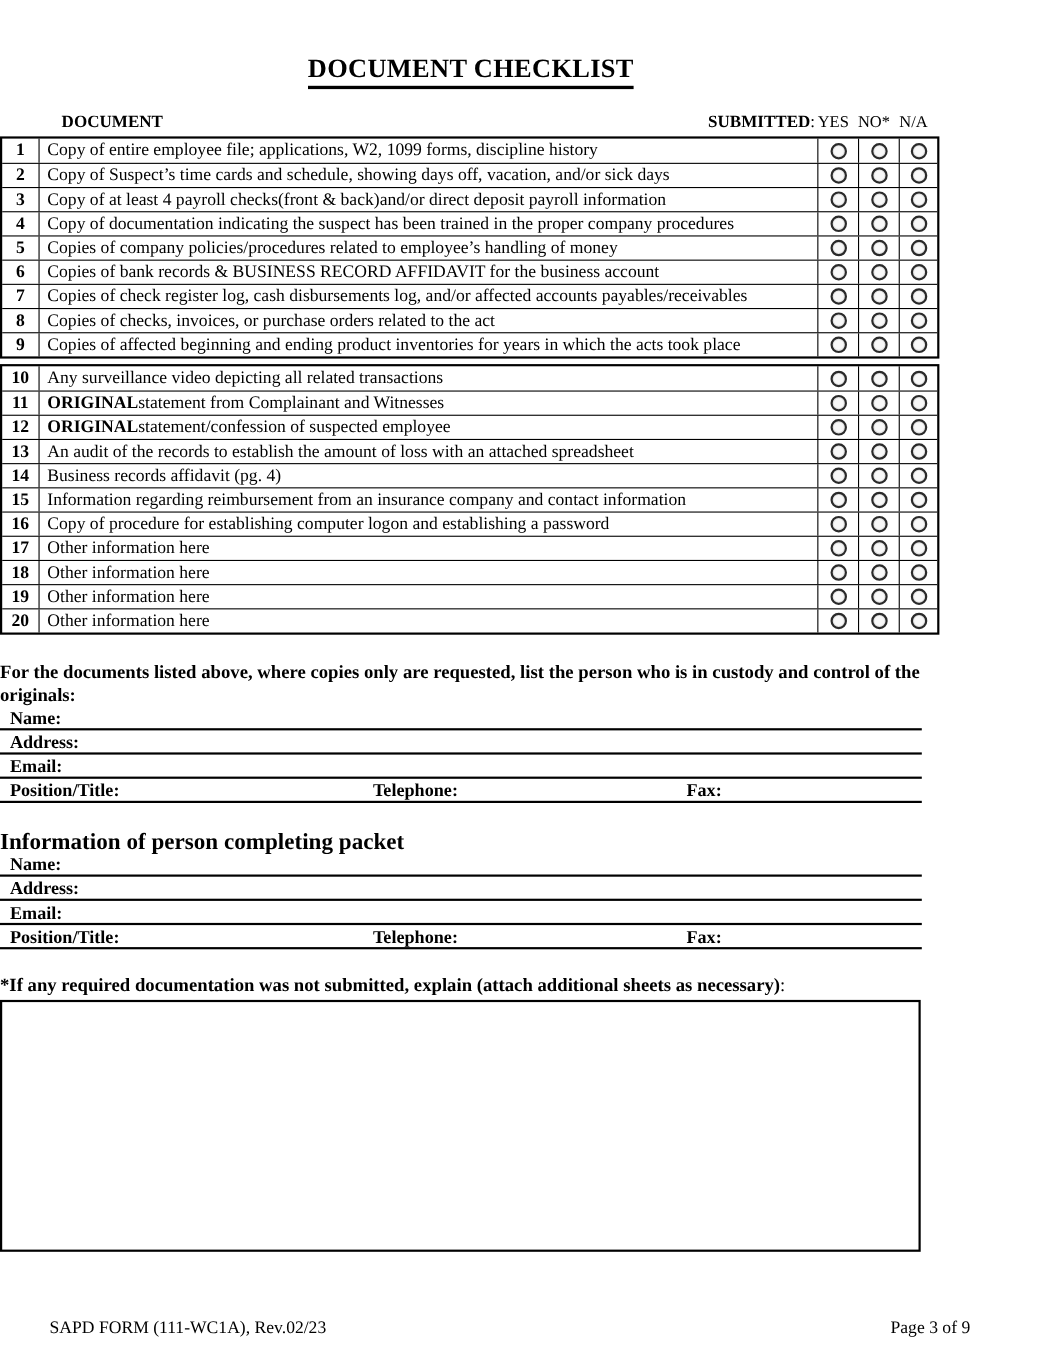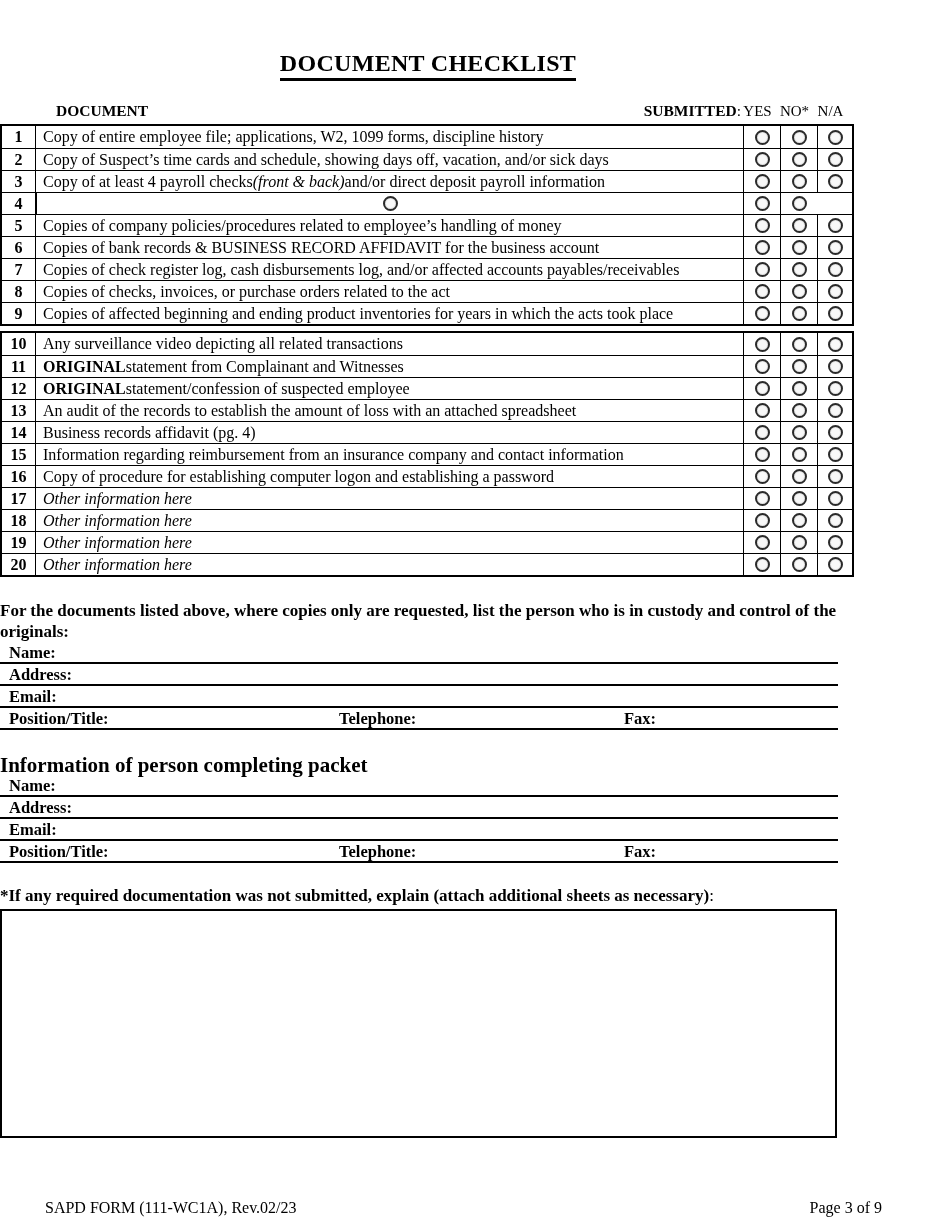--- a/index.html
+++ b/index.html
@@ -56,21 +56,21 @@
     text-align: center; line-height: 21px;
     border-right: 1px solid #000;
   }
   .cell-text {
     padding-left: 7px;
     font-size: 16px;
     display: flex; align-items: center;
     white-space: nowrap; overflow: hidden;
   }
   .seg-bold { font-weight: bold; }
-  .seg-italic { font-style: italic; }
+  .seg-italic { }
   .cell-radio {
     border-left: 1px solid #000;
     display: flex; align-items: center; justify-content: center;
   }
   .radio {
     width: 15px; height: 15px;
     border: 2px solid #2a2a2a;
     border-radius: 50%;
     background: #f8f8f8;
     box-shadow: inset 0 0 0 1px #e2e2e2;
@@ -196,20 +196,23 @@
           </div>
           <div class="cell-radio">
             <span class="radio"></span>
           </div>
           <div class="cell-radio">
             <span class="radio"></span>
           </div>
         </div>
         <div class="chk-row">
           <div class="cell-num">4</div>
+          <div class="cell-text">
+            <span>Copy of documentation indicating the suspect has been trained in the proper company procedures</span>
+          </div>
           <div class="cell-radio">
             <span class="radio"></span>
           </div>
           <div class="cell-radio">
             <span class="radio"></span>
           </div>
           <div class="cell-radio">
             <span class="radio"></span>
           </div>
         </div>

